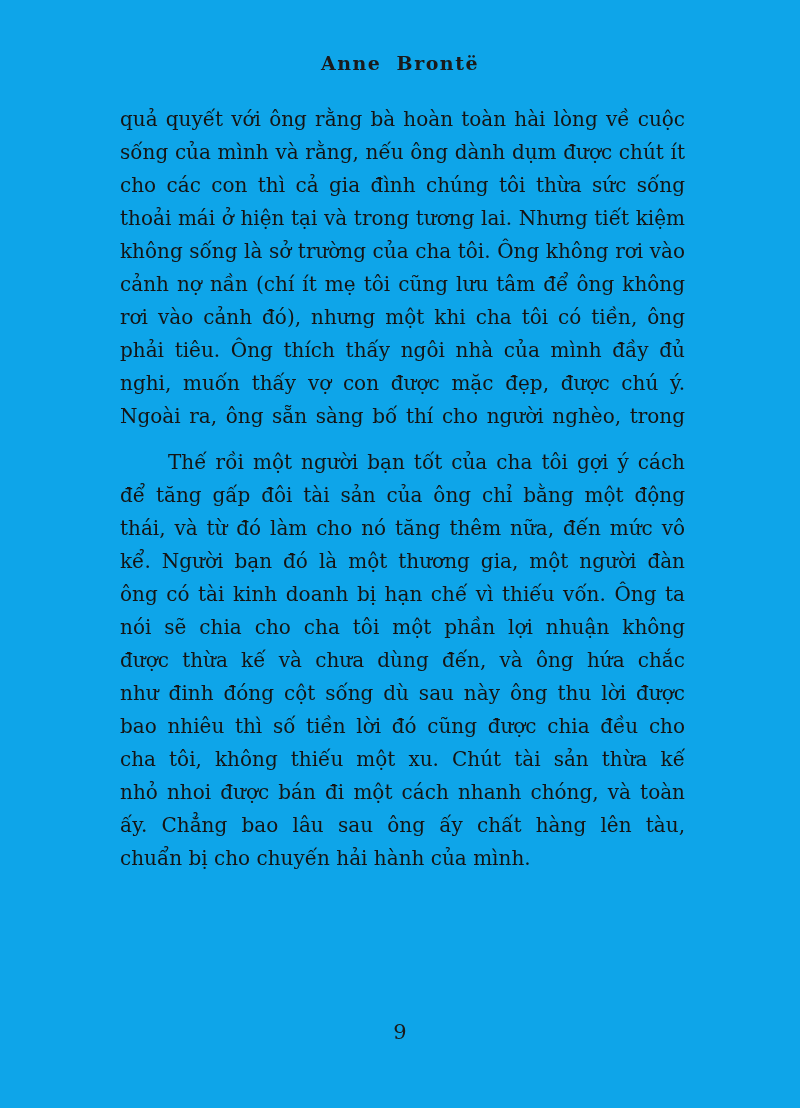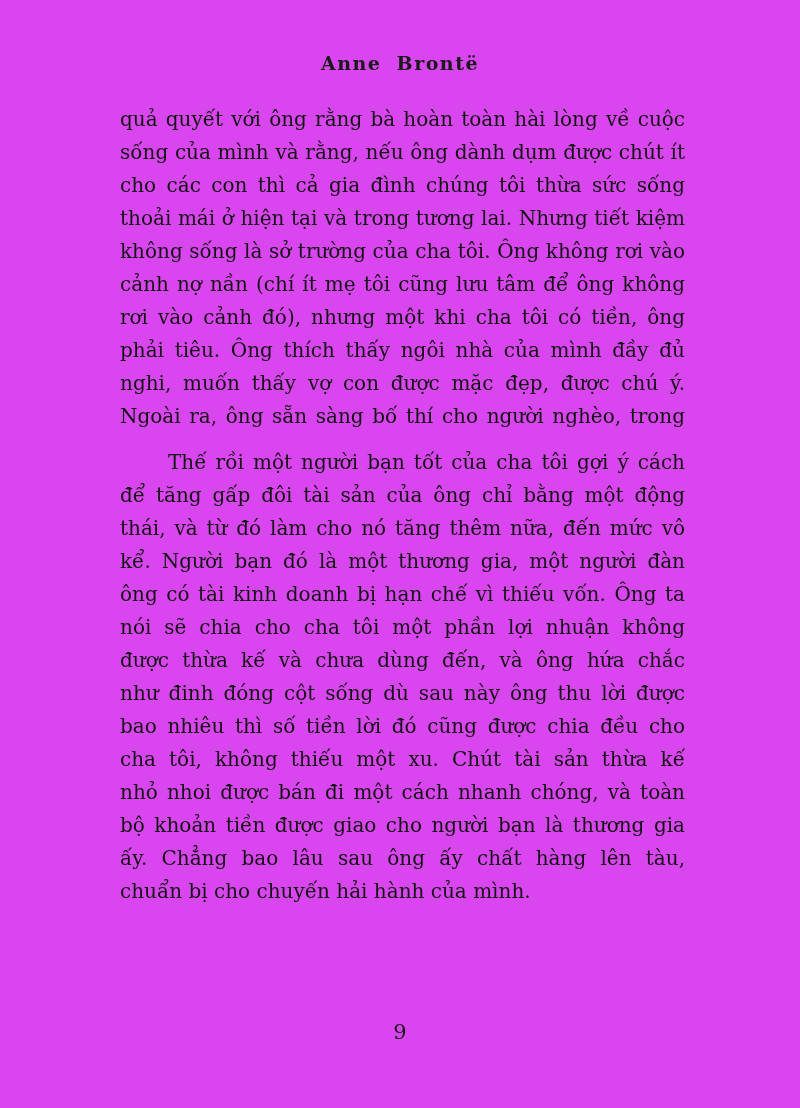--- a/index.html
+++ b/index.html
@@ -11,21 +11,21 @@
     height: 1108px;
     background: #fefefe;
     position: relative;
     font-family: "DejaVu Serif", serif;
     color: #141414;
     overflow: hidden;
   }
   .page {
     position: absolute;
     inset: 0;
-    background: #d946ef;
+    background: #0ea5e9;
   }
   .author-header {
     position: absolute;
     top: 52px;
     left: 0;
     width: 100%;
     text-align: center;
     font-family: "DejaVu Serif", serif;
     font-weight: 700;
     font-size: 19px;
@@ -92,20 +92,19 @@
         <div class="line">để tăng gấp đôi tài sản của ông chỉ bằng một động</div>
         <div class="line">thái, và từ đó làm cho nó tăng thêm nữa, đến mức vô</div>
         <div class="line">kể. Người bạn đó là một thương gia, một người đàn</div>
         <div class="line">ông có tài kinh doanh bị hạn chế vì thiếu vốn. Ông ta</div>
         <div class="line">nói sẽ chia cho cha tôi một phần lợi nhuận không</div>
         <div class="line">được thừa kế và chưa dùng đến, và ông hứa chắc</div>
         <div class="line">như đinh đóng cột sống dù sau này ông thu lời được</div>
         <div class="line">bao nhiêu thì số tiền lời đó cũng được chia đều cho</div>
         <div class="line">cha tôi, không thiếu một xu. Chút tài sản thừa kế</div>
         <div class="line">nhỏ nhoi được bán đi một cách nhanh chóng, và toàn</div>
-        <div class="line">bộ khoản tiền được giao cho người bạn là thương gia</div>
         <div class="line">ấy. Chẳng bao lâu sau ông ấy chất hàng lên tàu,</div>
         <div class="line last">chuẩn bị cho chuyến hải hành của mình.</div>
       </div>
     </div>
 
   <div class="page-number">9</div>
 </div>
 
 </body></html>

